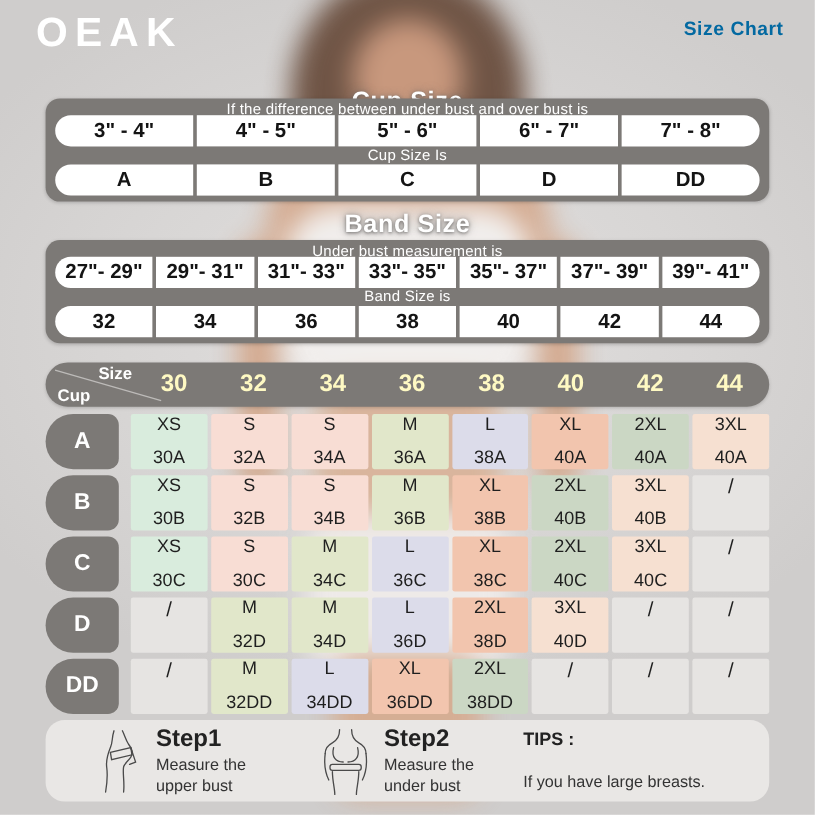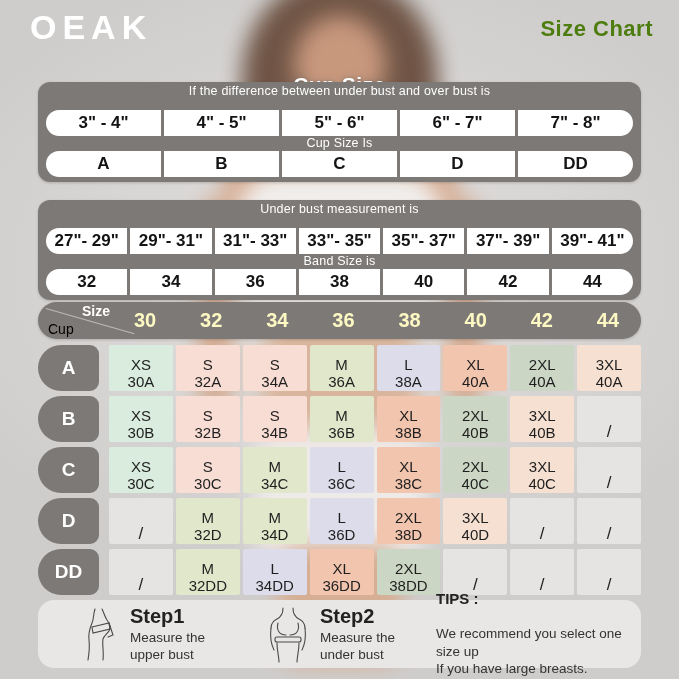--- a/index.html
+++ b/index.html
@@ -19,57 +19,57 @@
   .top-white{left:68px;top:172px;width:204px;height:155px;background:#f3f0ee;border-radius:42px;}
   .midriff{left:92px;top:318px;width:156px;height:122px;background:#d9b49a;border-radius:32px;}
   .bottom-white{left:84px;top:428px;width:172px;height:132px;background:#f0ecea;border-radius:30px;}
   .legs{left:108px;top:545px;width:124px;height:120px;background:#d6ad92;border-radius:22px;}
   .arm-l{left:28px;top:200px;width:34px;height:210px;background:#d3a78b;border-radius:18px;}
   .arm-r{left:278px;top:200px;width:34px;height:210px;background:#d3a78b;border-radius:18px;}
 
   .layer{position:absolute;inset:0;z-index:1;}
 
   .brand{position:absolute;left:30px;top:8px;font-size:34px;font-weight:600;color:#fff;letter-spacing:6px;}
-  .page-title{position:absolute;right:26px;top:16px;font-size:22px;font-weight:600;color:#4d7c0f;letter-spacing:.5px;}
+  .page-title{position:absolute;right:26px;top:16px;font-size:16px;font-weight:600;color:#0369a1;letter-spacing:.5px;}
 
   .sec-title{position:absolute;width:100%;text-align:center;font-size:21px;font-weight:700;color:#fff;
     text-shadow:0 1px 3px rgba(105,103,101,.95),0 0 7px rgba(105,103,101,.65);letter-spacing:.5px;}
   #cup-title{top:73px;}
   #band-title{top:175px;}
 
   .dark-table{position:absolute;left:38px;width:603px;background:#7c7976;border-radius:12px;
     padding:0 8px 5px;box-sizing:border-box;box-shadow:0 1px 3px rgba(0,0,0,.18);}
   #cup-table{top:82px;}
   #band-table{top:200px;}
-  .bar-caption{height:28px;line-height:18px;text-align:center;color:#fff;font-size:12.5px;letter-spacing:.2px;}
+  .bar-caption{height:14px;line-height:18px;text-align:center;color:#fff;font-size:12.5px;letter-spacing:.2px;}
   .bar-caption.small{height:15px;line-height:15px;}
   .white-row{display:grid;gap:3px;height:26px;}
   .cols-5{grid-template-columns:repeat(5,1fr);}
   .cols-7{grid-template-columns:repeat(7,1fr);}
   .w-cell{background:#fff;display:flex;align-items:center;justify-content:center;
     font-size:17px;font-weight:700;color:#141414;}
   .white-row .w-cell:first-child{border-radius:13px 0 0 13px;}
   .white-row .w-cell:last-child{border-radius:0 13px 13px 0;}
 
   
   #matrix-header{position:absolute;left:38px;top:302px;width:603px;height:37px;background:#7c7976;
     border-radius:18.5px;display:grid;grid-template-columns:74px repeat(8,1fr);align-items:center;
     box-shadow:0 1px 3px rgba(0,0,0,.18);}
   .corner{position:relative;height:37px;}
   .corner .diag{position:absolute;left:8px;top:6px;width:92px;height:1px;background:#bdbbb9;
     transform:rotate(16deg);transform-origin:left top;}
   .corner .size-lab{position:absolute;right:2px;top:1px;color:#fff;font-size:14px;font-weight:600;}
-  .corner .cup-lab{position:absolute;left:10px;bottom:2px;color:#000000;font-size:14px;font-weight:400;}
+  .corner .cup-lab{position:absolute;left:10px;bottom:2px;color:#ffffff;font-size:14px;font-weight:700;}
   .col-head{text-align:center;color:#fef9c3;font-size:20px;font-weight:700;}
 
   #matrix-body{position:absolute;left:38px;top:345px;width:603px;display:flex;flex-direction:column;gap:5px;}
   .m-row{display:grid;grid-template-columns:68px repeat(8,1fr);gap:3px;height:46px;}
   .m-label{background:#7c7976;color:#fff;font-size:19px;font-weight:700;display:flex;align-items:center;
     justify-content:center;border-radius:23px 9px 9px 23px;margin-right:7px;}
-  .m-cell{display:flex;flex-direction:column;align-items:center;justify-content:flex-end;
+  .m-cell{display:flex;flex-direction:column;align-items:center;justify-content:space-between;
     font-size:15px;font-weight:500;color:#1f1f1f;line-height:1.18;border-radius:2px;}
   .m-cell .slash{font-size:17px;}
 
   
   #footer{position:absolute;left:38px;top:600px;width:603px;height:68px;background:#e9e7e5;
     border-radius:16px;display:flex;align-items:center;box-sizing:border-box;padding:0 16px 0 42px;z-index:1;}
   .step-icon{flex:0 0 auto;margin-right:10px;}
   .step-text{width:102px;}
   .step-title{font-size:20px;font-weight:700;color:#222;margin-bottom:2px;}
   .step-line{font-size:13.5px;color:#333;line-height:1.25;}
@@ -112,20 +112,21 @@
     <div class="bar-caption small">Cup Size Is</div>
     <div class="white-row cols-5" id="cup-letter-row">
         <div class="w-cell">A</div>
         <div class="w-cell">B</div>
         <div class="w-cell">C</div>
         <div class="w-cell">D</div>
         <div class="w-cell">DD</div>
       </div>
   </div>
 
+  <div class="sec-title" id="band-title">Band Size</div>
 
   <div class="dark-table" id="band-table">
     <div class="bar-caption">Under bust measurement is</div>
     <div class="white-row cols-7" id="band-range-row">
         <div class="w-cell">27"- 29"</div>
         <div class="w-cell">29"- 31"</div>
         <div class="w-cell">31"- 33"</div>
         <div class="w-cell">33"- 35"</div>
         <div class="w-cell">35"- 37"</div>
         <div class="w-cell">37"- 39"</div>
@@ -352,17 +353,16 @@
       <path d="M11 38 C11 46 13 52 13 57"></path>
       <path d="M33 38 C33 46 31 52 31 57"></path>
     </svg>
     <div class="step-text">
       <div class="step-title">Step2</div>
       <div class="step-line">Measure the</div>
       <div class="step-line">under bust</div>
     </div>
     <div class="tips">
       <div class="tips-title">TIPS :</div>
-      <div class="tips-line">We recommend you select one size up</div>
       <div class="tips-line">If you have large breasts.</div>
     </div>
   </div>
 </div>
 
 </body></html>

